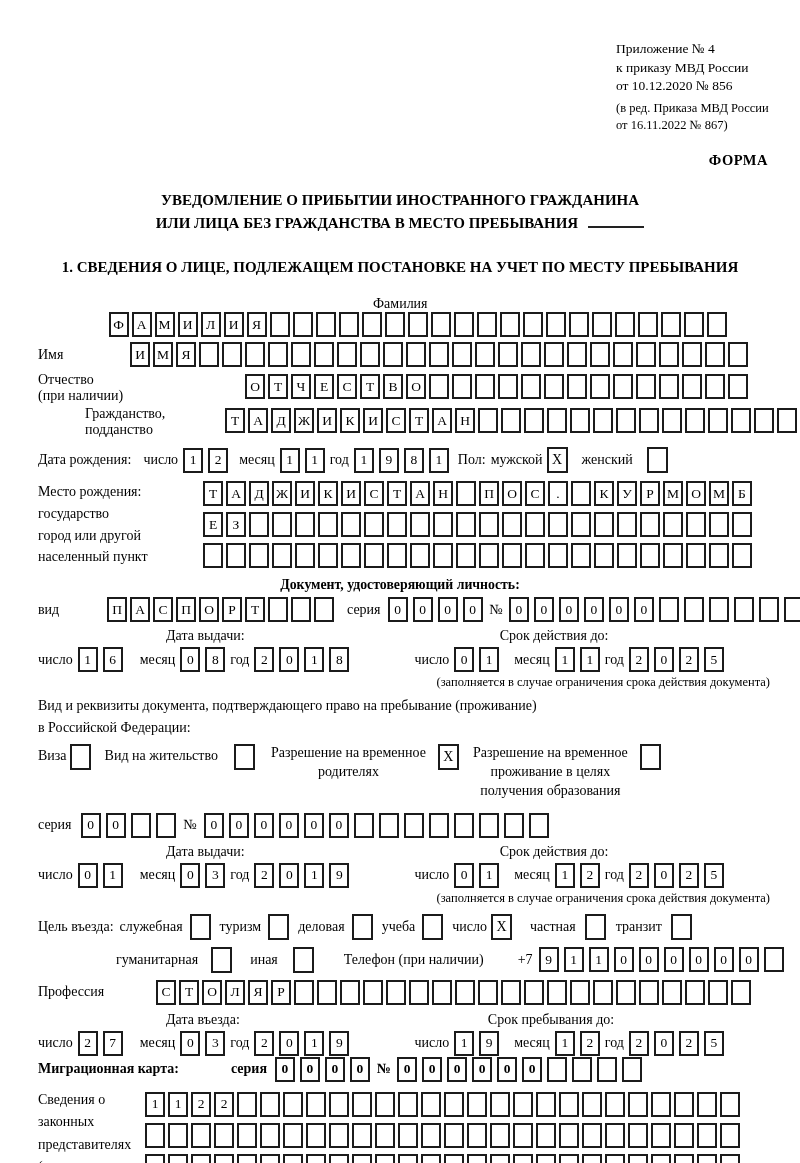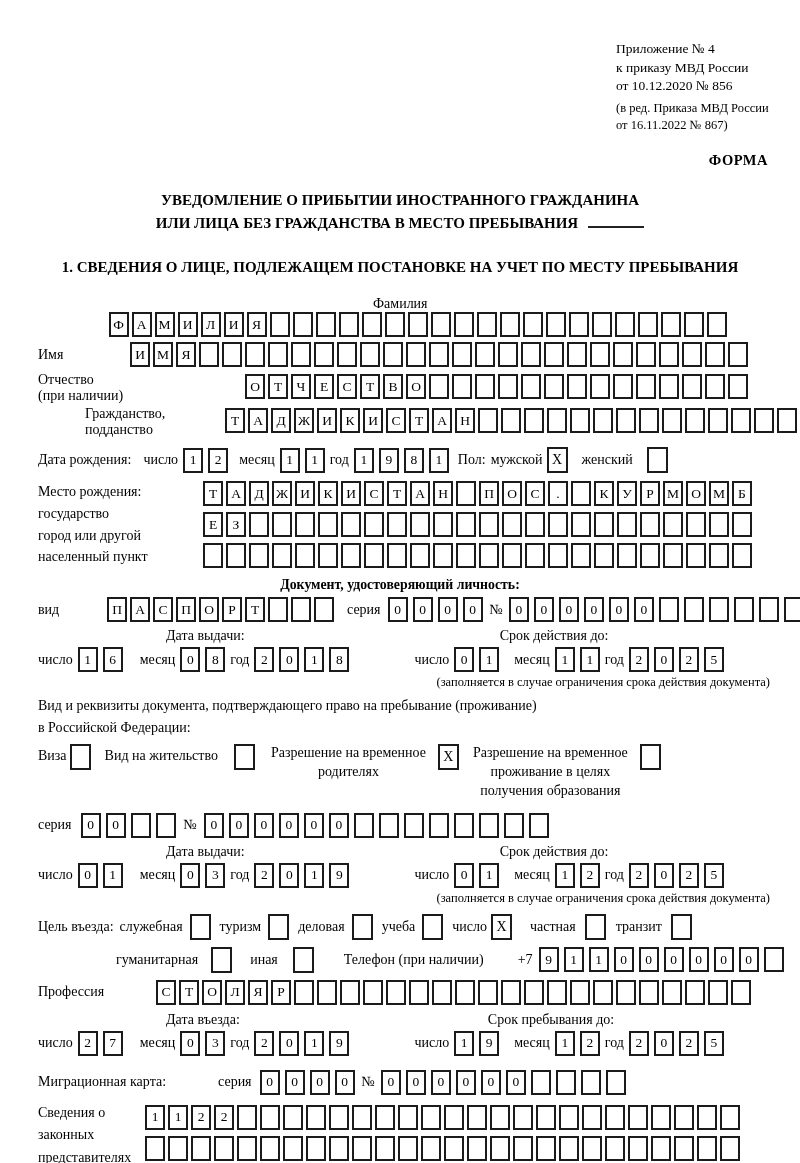--- a/index.html
+++ b/index.html
@@ -635,21 +635,21 @@
         <span class="lbl">год</span>
         <span class="cells sp">
           <span class="cell">2</span>
           <span class="cell">0</span>
           <span class="cell">2</span>
           <span class="cell">5</span>
         </span>
       </span>
   </div>
 
-  <div class="row" style="margin-top:14px;">
+  <div class="row" style="margin-top:1px;font-weight:bold;">
     <span class="lbl">Миграционная карта:</span>
     <span class="lbl" style="margin-left:52px;margin-right:8px;">серия</span>
     <span class="cells sp">
         <span class="cell">0</span>
         <span class="cell">0</span>
         <span class="cell">0</span>
         <span class="cell">0</span>
       </span>
     <span class="lbl" style="margin:0 6px 0 2px;">№</span>
     <span class="cells sp">

